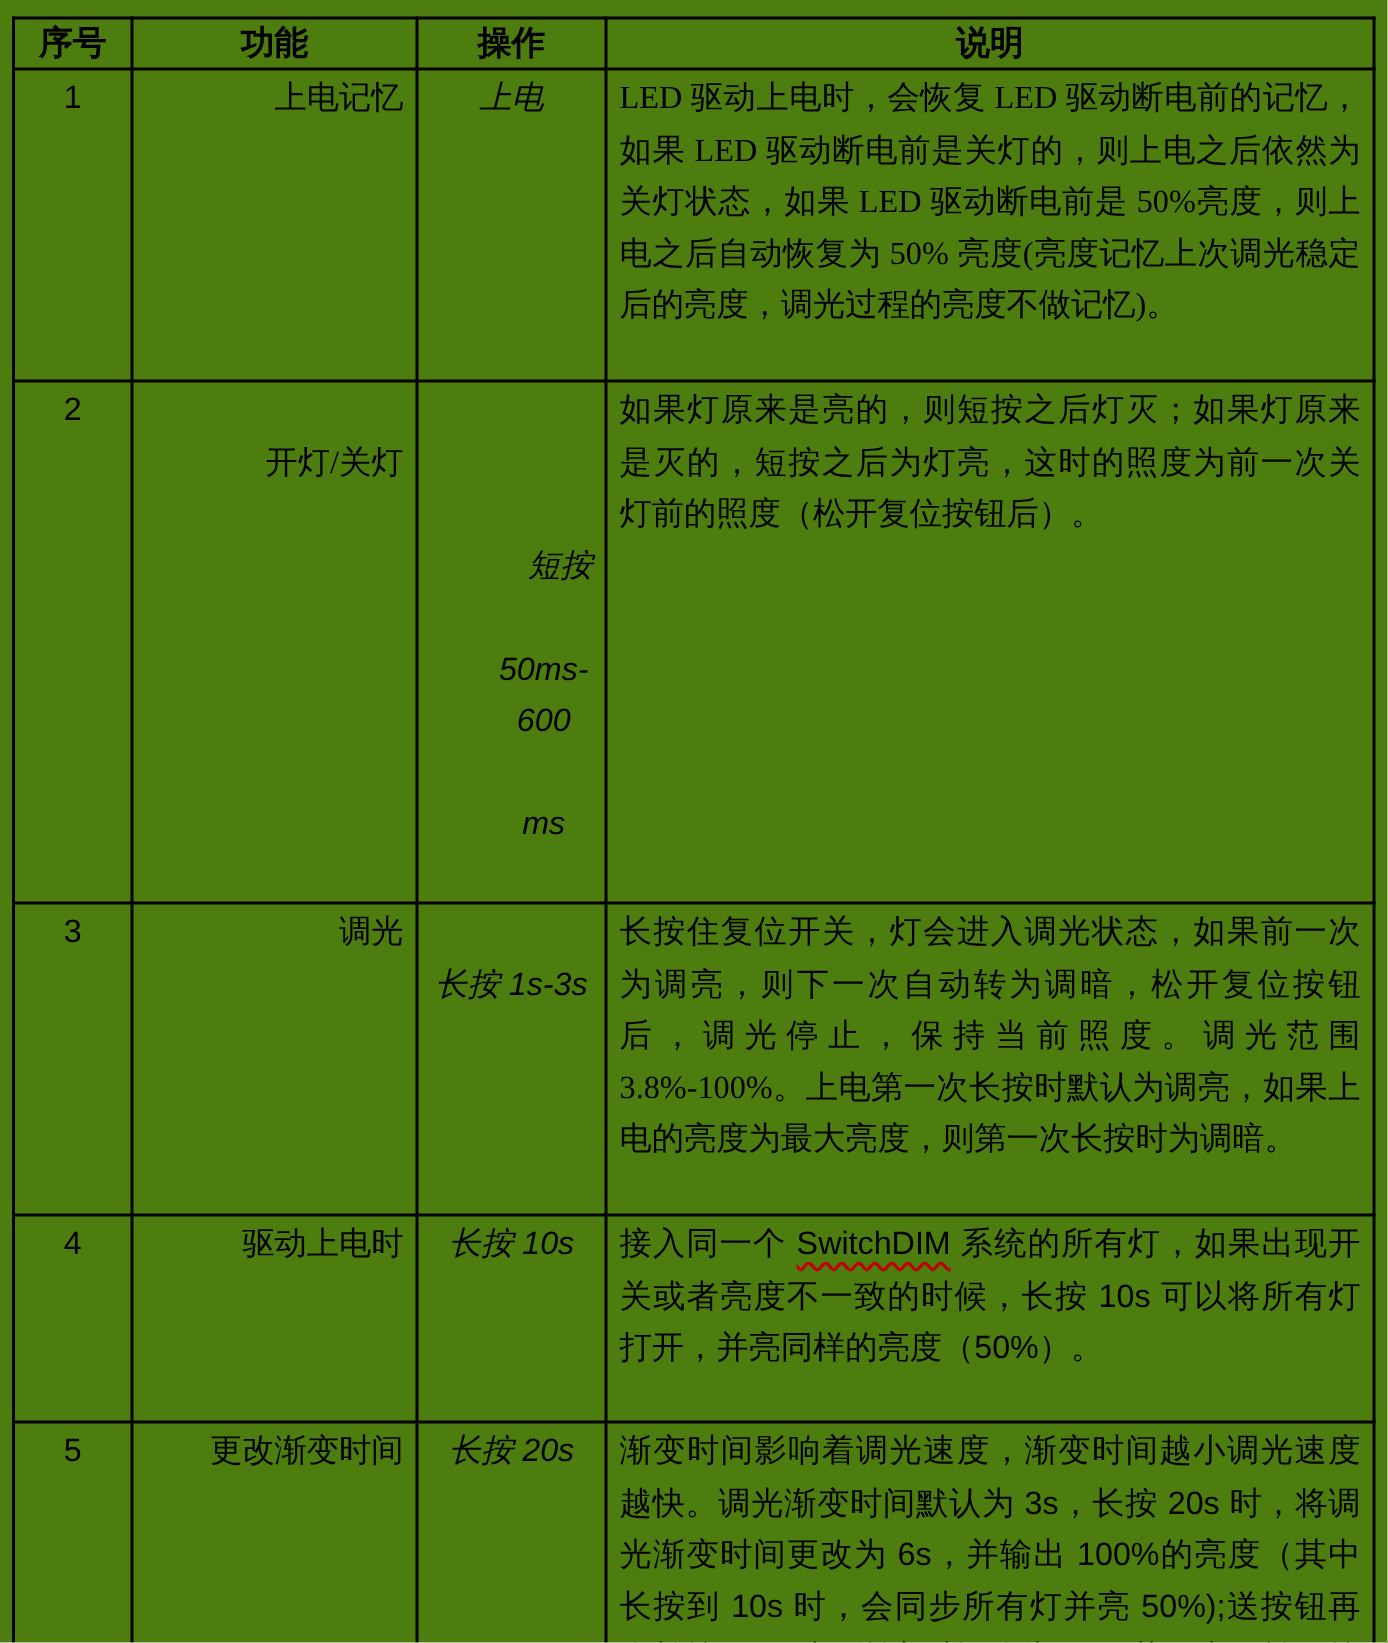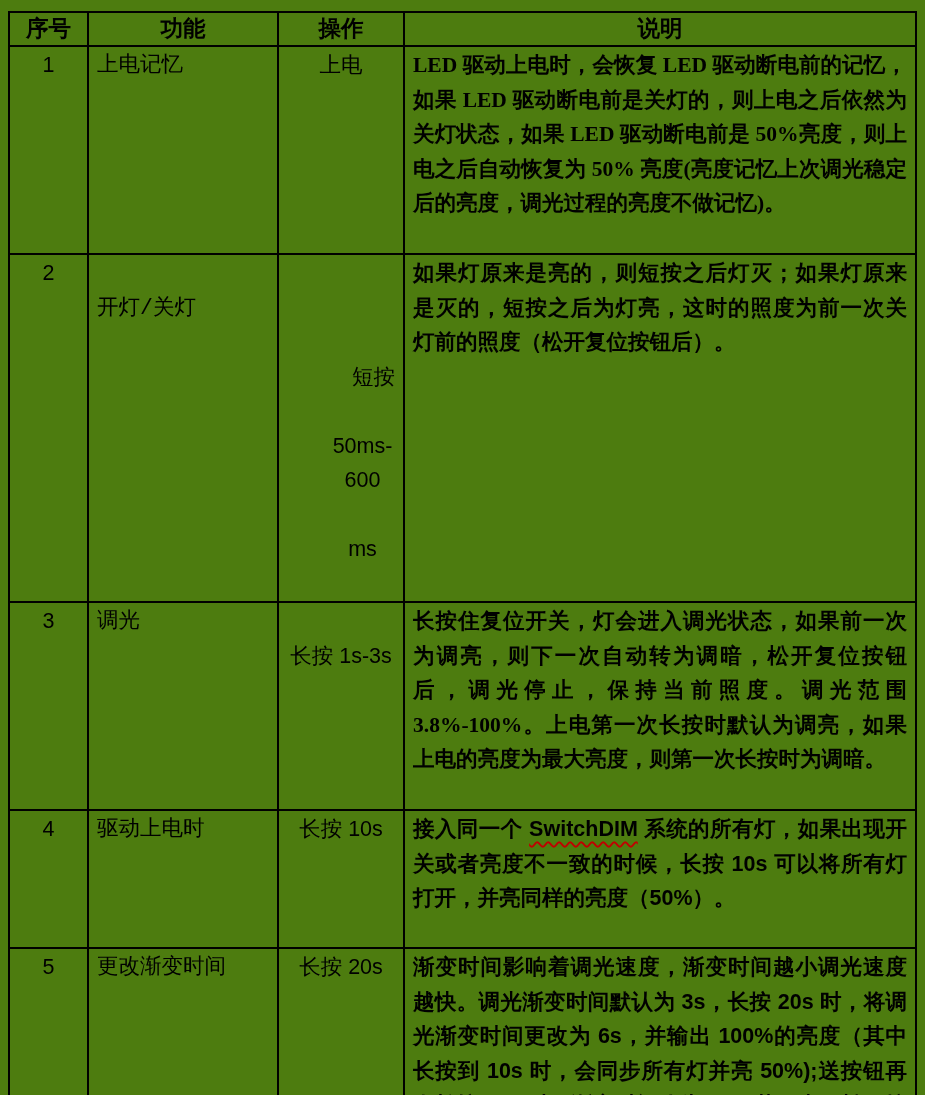--- a/index.html
+++ b/index.html
@@ -29,23 +29,23 @@
   th {
     font-weight:bold;
     font-size:22.5px;
     text-align:center;
     padding:0;
     line-height:31px;
     font-family:"Liberation Serif","DejaVu Serif",serif;
   }
   
   .c-no   { text-align:center; font-family:"Liberation Sans","DejaVu Sans",serif; }
-  .c-func { text-align:left; white-space:pre-line; font-family:Liberation Mono, monospace; }
-  .c-op   { text-align:center; white-space:pre-line; font-family:"Liberation Sans","DejaVu Sans",serif; }
-  .c-desc { text-align:justify; text-justify:inter-ideograph;font-weight:bold; }
+  .c-func { text-align:right; white-space:pre-line; font-family:Liberation Serif, serif; }
+  .c-op   { text-align:center; white-space:pre-line; font-family:"Liberation Sans","DejaVu Sans",serif;font-style:italic; }
+  .c-desc { text-align:justify; text-justify:inter-ideograph; }
   .c-desc.latin-serif { font-family:"Liberation Serif","DejaVu Serif",serif; }
   .c-desc.latin-sans  { font-family:"Liberation Sans","DejaVu Sans",serif; }
   
   .op-pad { height:34.5px; }
   .op-line { line-height:34.5px;margin-left:43px; }
   .op-line.right { text-align:right; }
   .op-line.left  { text-align:center; }
   
   .squiggle {
     text-decoration-line:underline;

